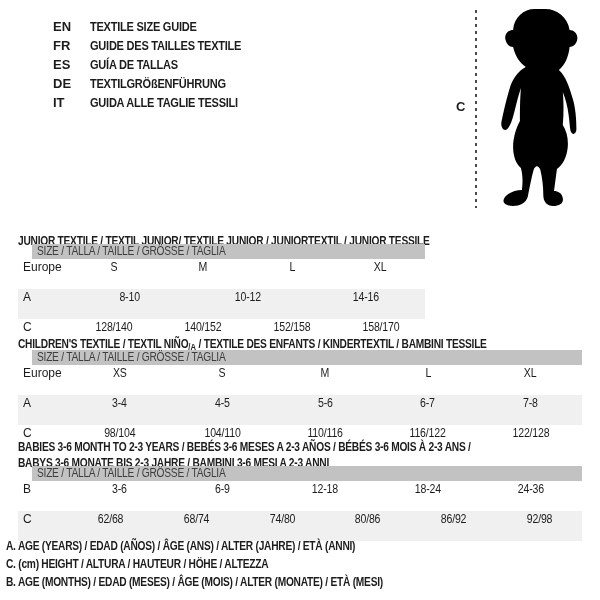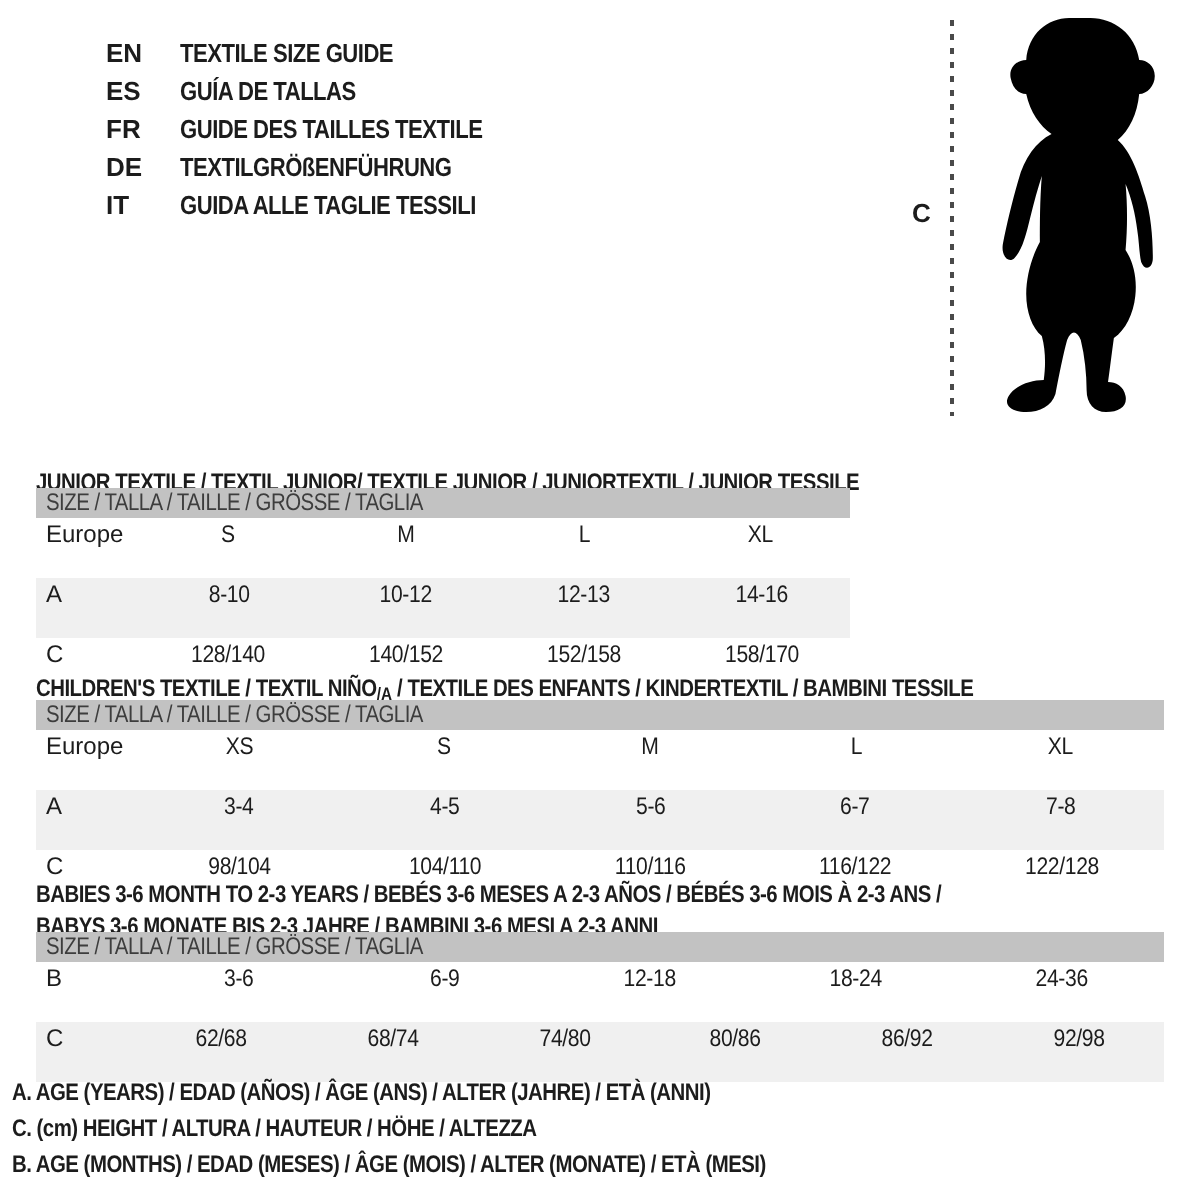--- a/index.html
+++ b/index.html
@@ -27,21 +27,21 @@
   .dash-line{position:absolute;left:25px;top:10px;width:2px;height:198px;
     background:repeating-linear-gradient(to bottom, var(--dash,#4a4a4a) 0 3px, transparent 3px 7px);}
   .baby{position:absolute;left:30px;top:8px;width:112px;height:200px;color:var(--silhouette,#000);}
 
   
   .tbl-title{position:absolute;left:18px;font-weight:bold;font-size:12px;line-height:16px;margin-top:15px;}
 
   
   .tbl{position:absolute;left:18px;font-size:12px;}
   .bar{height:15px;line-height:15px;background:var(--header-bar,#c2c2c2);
-       color:#3d3d3d;padding-left:5px;font-size:12px;}
+       color:#3d3d3d;padding-left:5px;font-size:12px;margin-left:14px;}
   .trow{display:flex;height:30px;line-height:17px;}
   .trow.alt{background:var(--row-alt,#f0f0f0);}
   .cell-label{padding-left:5px;}
   .cell{flex:1;text-align:center;}
   .w407{width:407px;} .w564{width:564px;}
   .lab52 .cell-label{width:47px;} .lab50 .cell-label{width:45px;}
 
   .sub{font-size:9px;vertical-align:-2px;letter-spacing:0;}
 
   
@@ -52,26 +52,26 @@
 <body>
 
 <div class="canvas">
 
   <div class="langs">
     <div class="lang-row">
       <span class="lang-code">EN</span>
       <span><span class="cond">TEXTILE SIZE GUIDE</span></span>
     </div>
     <div class="lang-row">
+      <span class="lang-code">FR</span>
+      <span><span class="cond">GUIDE DES TAILLES TEXTILE</span></span>
+    </div>
+    <div class="lang-row">
       <span class="lang-code">ES</span>
       <span><span class="cond">GUÍA DE TALLAS</span></span>
-    </div>
-    <div class="lang-row">
-      <span class="lang-code">FR</span>
-      <span><span class="cond">GUIDE DES TAILLES TEXTILE</span></span>
     </div>
     <div class="lang-row">
       <span class="lang-code">DE</span>
       <span><span class="cond">TEXTILGRÖßENFÜHRUNG</span></span>
     </div>
     <div class="lang-row">
       <span class="lang-code">IT</span>
       <span><span class="cond">GUIDA ALLE TAGLIE TESSILI</span></span>
     </div>
   </div>
@@ -115,21 +115,20 @@
       <span class="cell-label">Europe</span>
       <span class="cell"><span class="condc">S</span></span>
       <span class="cell"><span class="condc">M</span></span>
       <span class="cell"><span class="condc">L</span></span>
       <span class="cell"><span class="condc">XL</span></span>
     </div>
     <div class="trow alt">
       <span class="cell-label">A</span>
       <span class="cell"><span class="condc">8-10</span></span>
       <span class="cell"><span class="condc">10-12</span></span>
-      <span class="cell"><span class="condc">12-13</span></span>
       <span class="cell"><span class="condc">14-16</span></span>
     </div>
     <div class="trow">
       <span class="cell-label">C</span>
       <span class="cell"><span class="condc">128/140</span></span>
       <span class="cell"><span class="condc">140/152</span></span>
       <span class="cell"><span class="condc">152/158</span></span>
       <span class="cell"><span class="condc">158/170</span></span>
     </div>
   </div>

